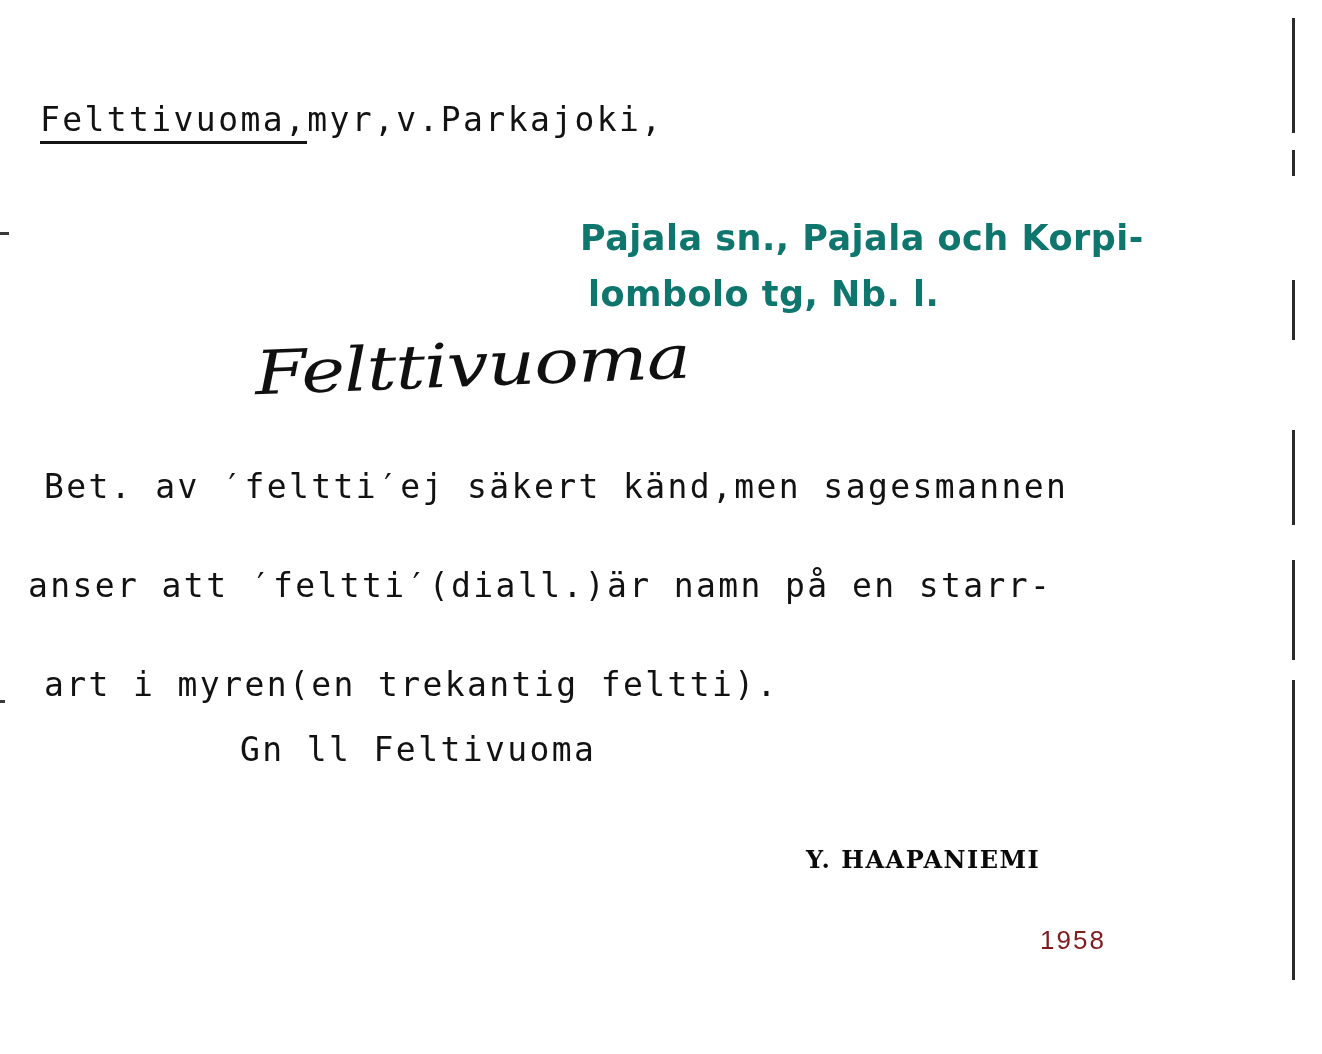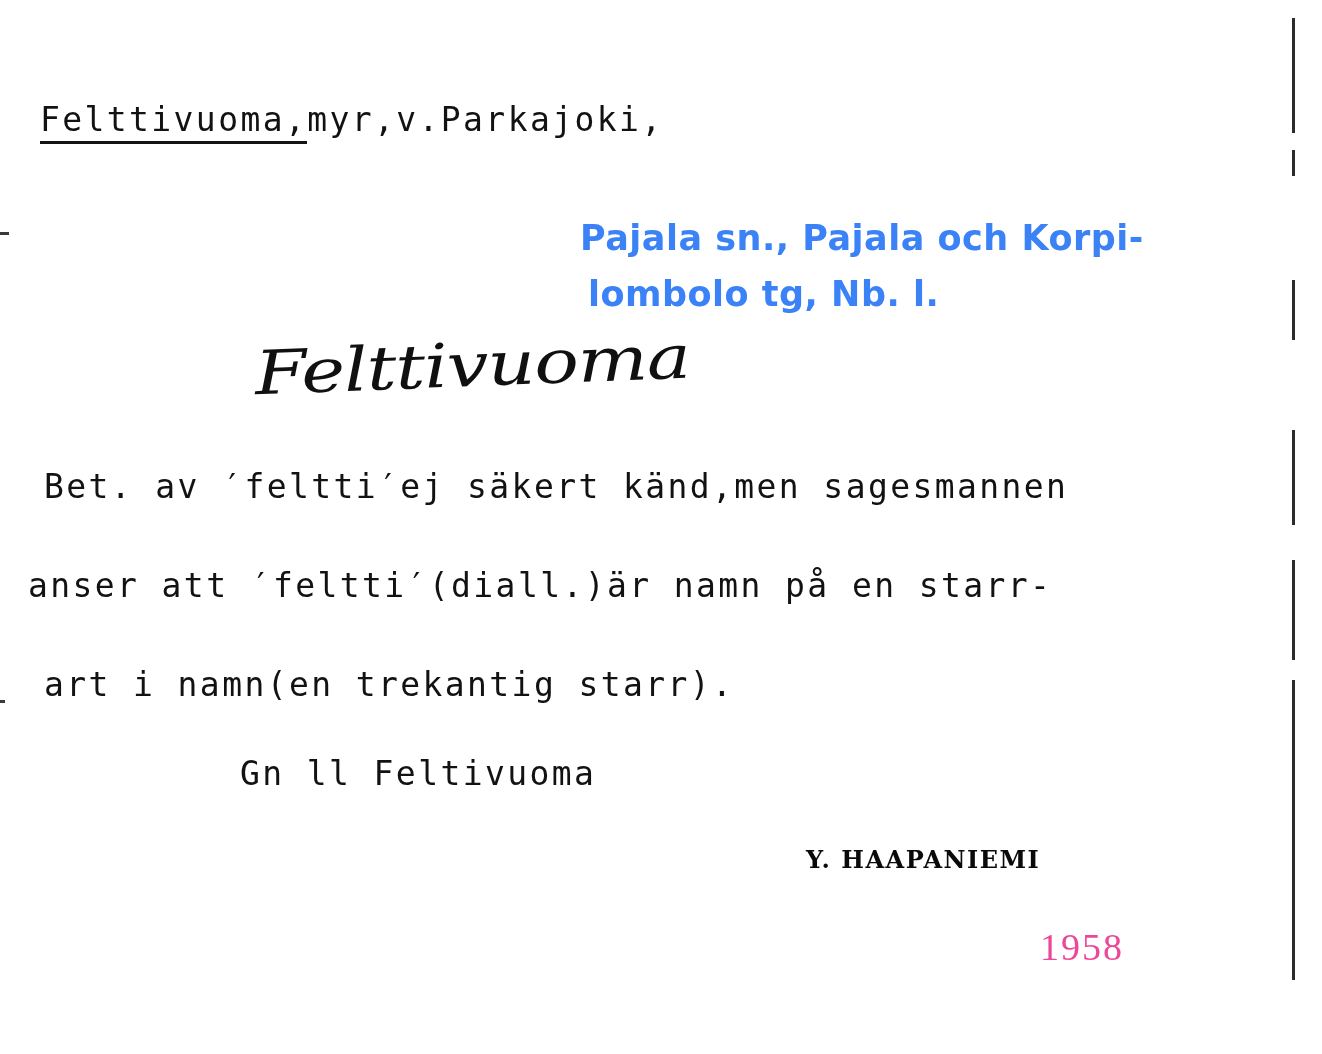--- a/index.html
+++ b/index.html
@@ -59,21 +59,21 @@
   }
 
   
   .printed {
     position: absolute;
     font-family: "DejaVu Sans", sans-serif;
     font-weight: 700;
     font-size: 35px;
     letter-spacing: 0.5px;
     white-space: nowrap;
-    color: #3b82f6;
+    color: #0f766e;
   }
   #parish-line1 { left: 580px; top: 218px; }
   #parish-line2 { left: 588px; top: 274px; }
 
   
   #handwriting {
     position: absolute;
     left: 255px;
     top: 330px;
     font-family: "DejaVu Serif", serif;
@@ -82,41 +82,41 @@
     letter-spacing: -1px;
     color: #101010;
     transform: rotate(-2.2deg) scaleY(0.82);
     transform-origin: left center;
     white-space: nowrap;
   }
 
   #body-l1 { left: 44px; top: 467px; }
   #body-l2 { left: 28px; top: 566px; }
   #body-l3 { left: 44px; top: 665px; }
-  #body-l4 { left: 240px; top: 754px; }
+  #body-l4 { left: 240px; top: 730px; }
 
   #signature {
     position: absolute;
     left: 806px;
     top: 845px;
     font-family: "DejaVu Serif", serif;
     font-weight: 700;
     font-size: 24px;
     letter-spacing: 1.5px;
     white-space: nowrap;
     color: #0a0a0a;
   }
   #year {
     position: absolute;
     left: 1040px;
     top: 925px;
-    font-family: Liberation Serif, serif;
-    font-size: 38px;
+    font-family: Liberation Sans, sans-serif;
+    font-size: 26px;
     letter-spacing: 2px;
-    color: #ec4899;
+    color: #7f1d1d;
   }
 </style>
 </head>
 <body>
 
 <div id="card">
 
   <div class="edge-mark m1"></div>
   <div class="edge-mark m2"></div>
   <div class="edge-mark m3"></div>
@@ -129,19 +129,19 @@
 
   <div class="tw" id="title"><span class="underlined">Felttivuoma,</span><span>myr,v.Parkajoki,</span></div>
 
   <div class="printed" id="parish-line1">Pajala sn., Pajala och Korpi-</div>
   <div class="printed" id="parish-line2">lombolo tg, Nb. l.</div>
 
   <div id="handwriting">Felttivuoma</div>
 
   <div class="tw" id="body-l1">Bet. av ′feltti′ej säkert känd,men sagesmannen</div>
   <div class="tw" id="body-l2">anser att ′feltti′(diall.)är namn på en starr-</div>
-  <div class="tw" id="body-l3">art i namn(en trekantig starr).</div>
+  <div class="tw" id="body-l3">art i myren(en trekantig feltti).</div>
   <div class="tw" id="body-l4">Gn ll Feltivuoma</div>
 
   <div id="signature">Y. HAAPANIEMI</div>
   <div id="year">1958</div>
 
 </div>
 
 </body></html>

